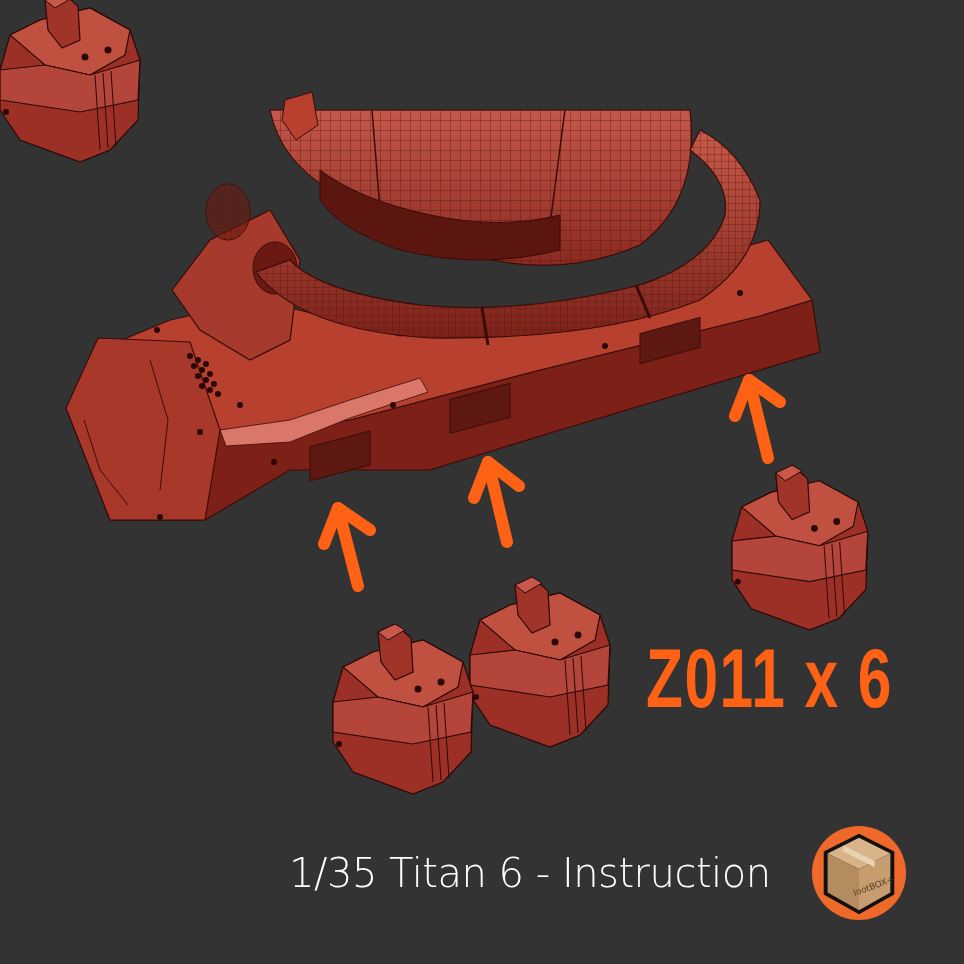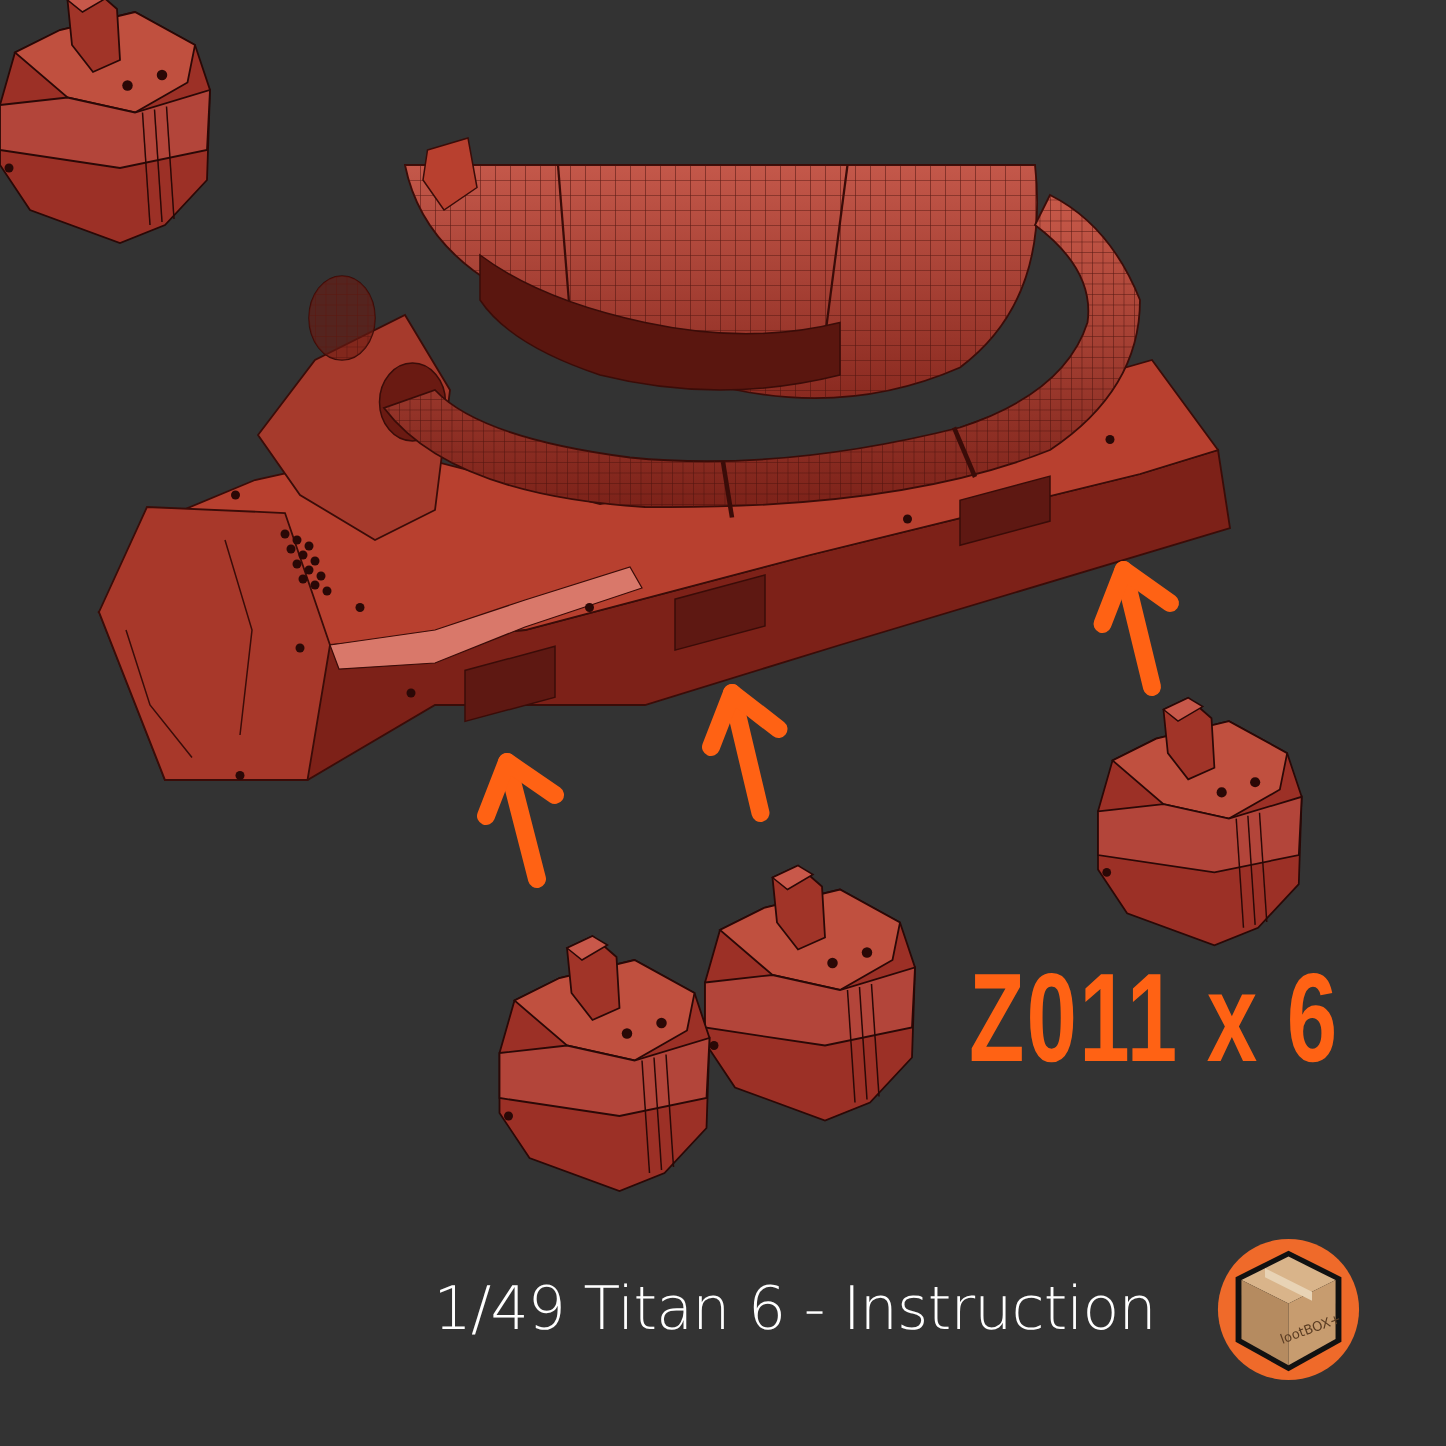--- a/index.html
+++ b/index.html
@@ -133,21 +133,21 @@
     <circle cx="108" cy="50" r="3.5" fill="#2a0806"></circle>
     <circle cx="6" cy="112" r="3" fill="#2a0806"></circle>
   </g>
   <use href="#z011" transform="translate(470,585)"></use>
   <use href="#z011" transform="translate(333,632)"></use>
   <use href="#z011" transform="translate(732,473) scale(0.97)"></use>
 </svg>
 
 <div class="part-label">Z011 x 6</div>
 
-<div class="caption">1/49 Titan 6 - Instruction</div>
+<div class="caption">1/35 Titan 6 - Instruction</div>
 
 <svg class="logo" viewBox="0 0 100 100" xmlns="http://www.w3.org/2000/svg">
   <circle cx="50" cy="50" r="48" fill="#ef6a2a"></circle>
   <polygon points="50,10 86,28 86,72 50,92 14,72 14,28" fill="#111"></polygon>
   <polygon points="50,14 82,30 50,46 18,30" fill="#d9b48a"></polygon>
   <polygon points="18,30 50,46 50,88 18,70" fill="#b58b60"></polygon>
   <polygon points="82,30 50,46 50,88 82,70" fill="#c79c6f"></polygon>
   <polygon points="34,22 66,38 66,44 34,28" fill="#e8d3b5"></polygon>
   <text x="66" y="66" font-size="9" fill="#5a3c22" font-family="DejaVu Sans, sans-serif" transform="rotate(-20 66 66)" text-anchor="middle">lootBOX+</text>
 </svg>

